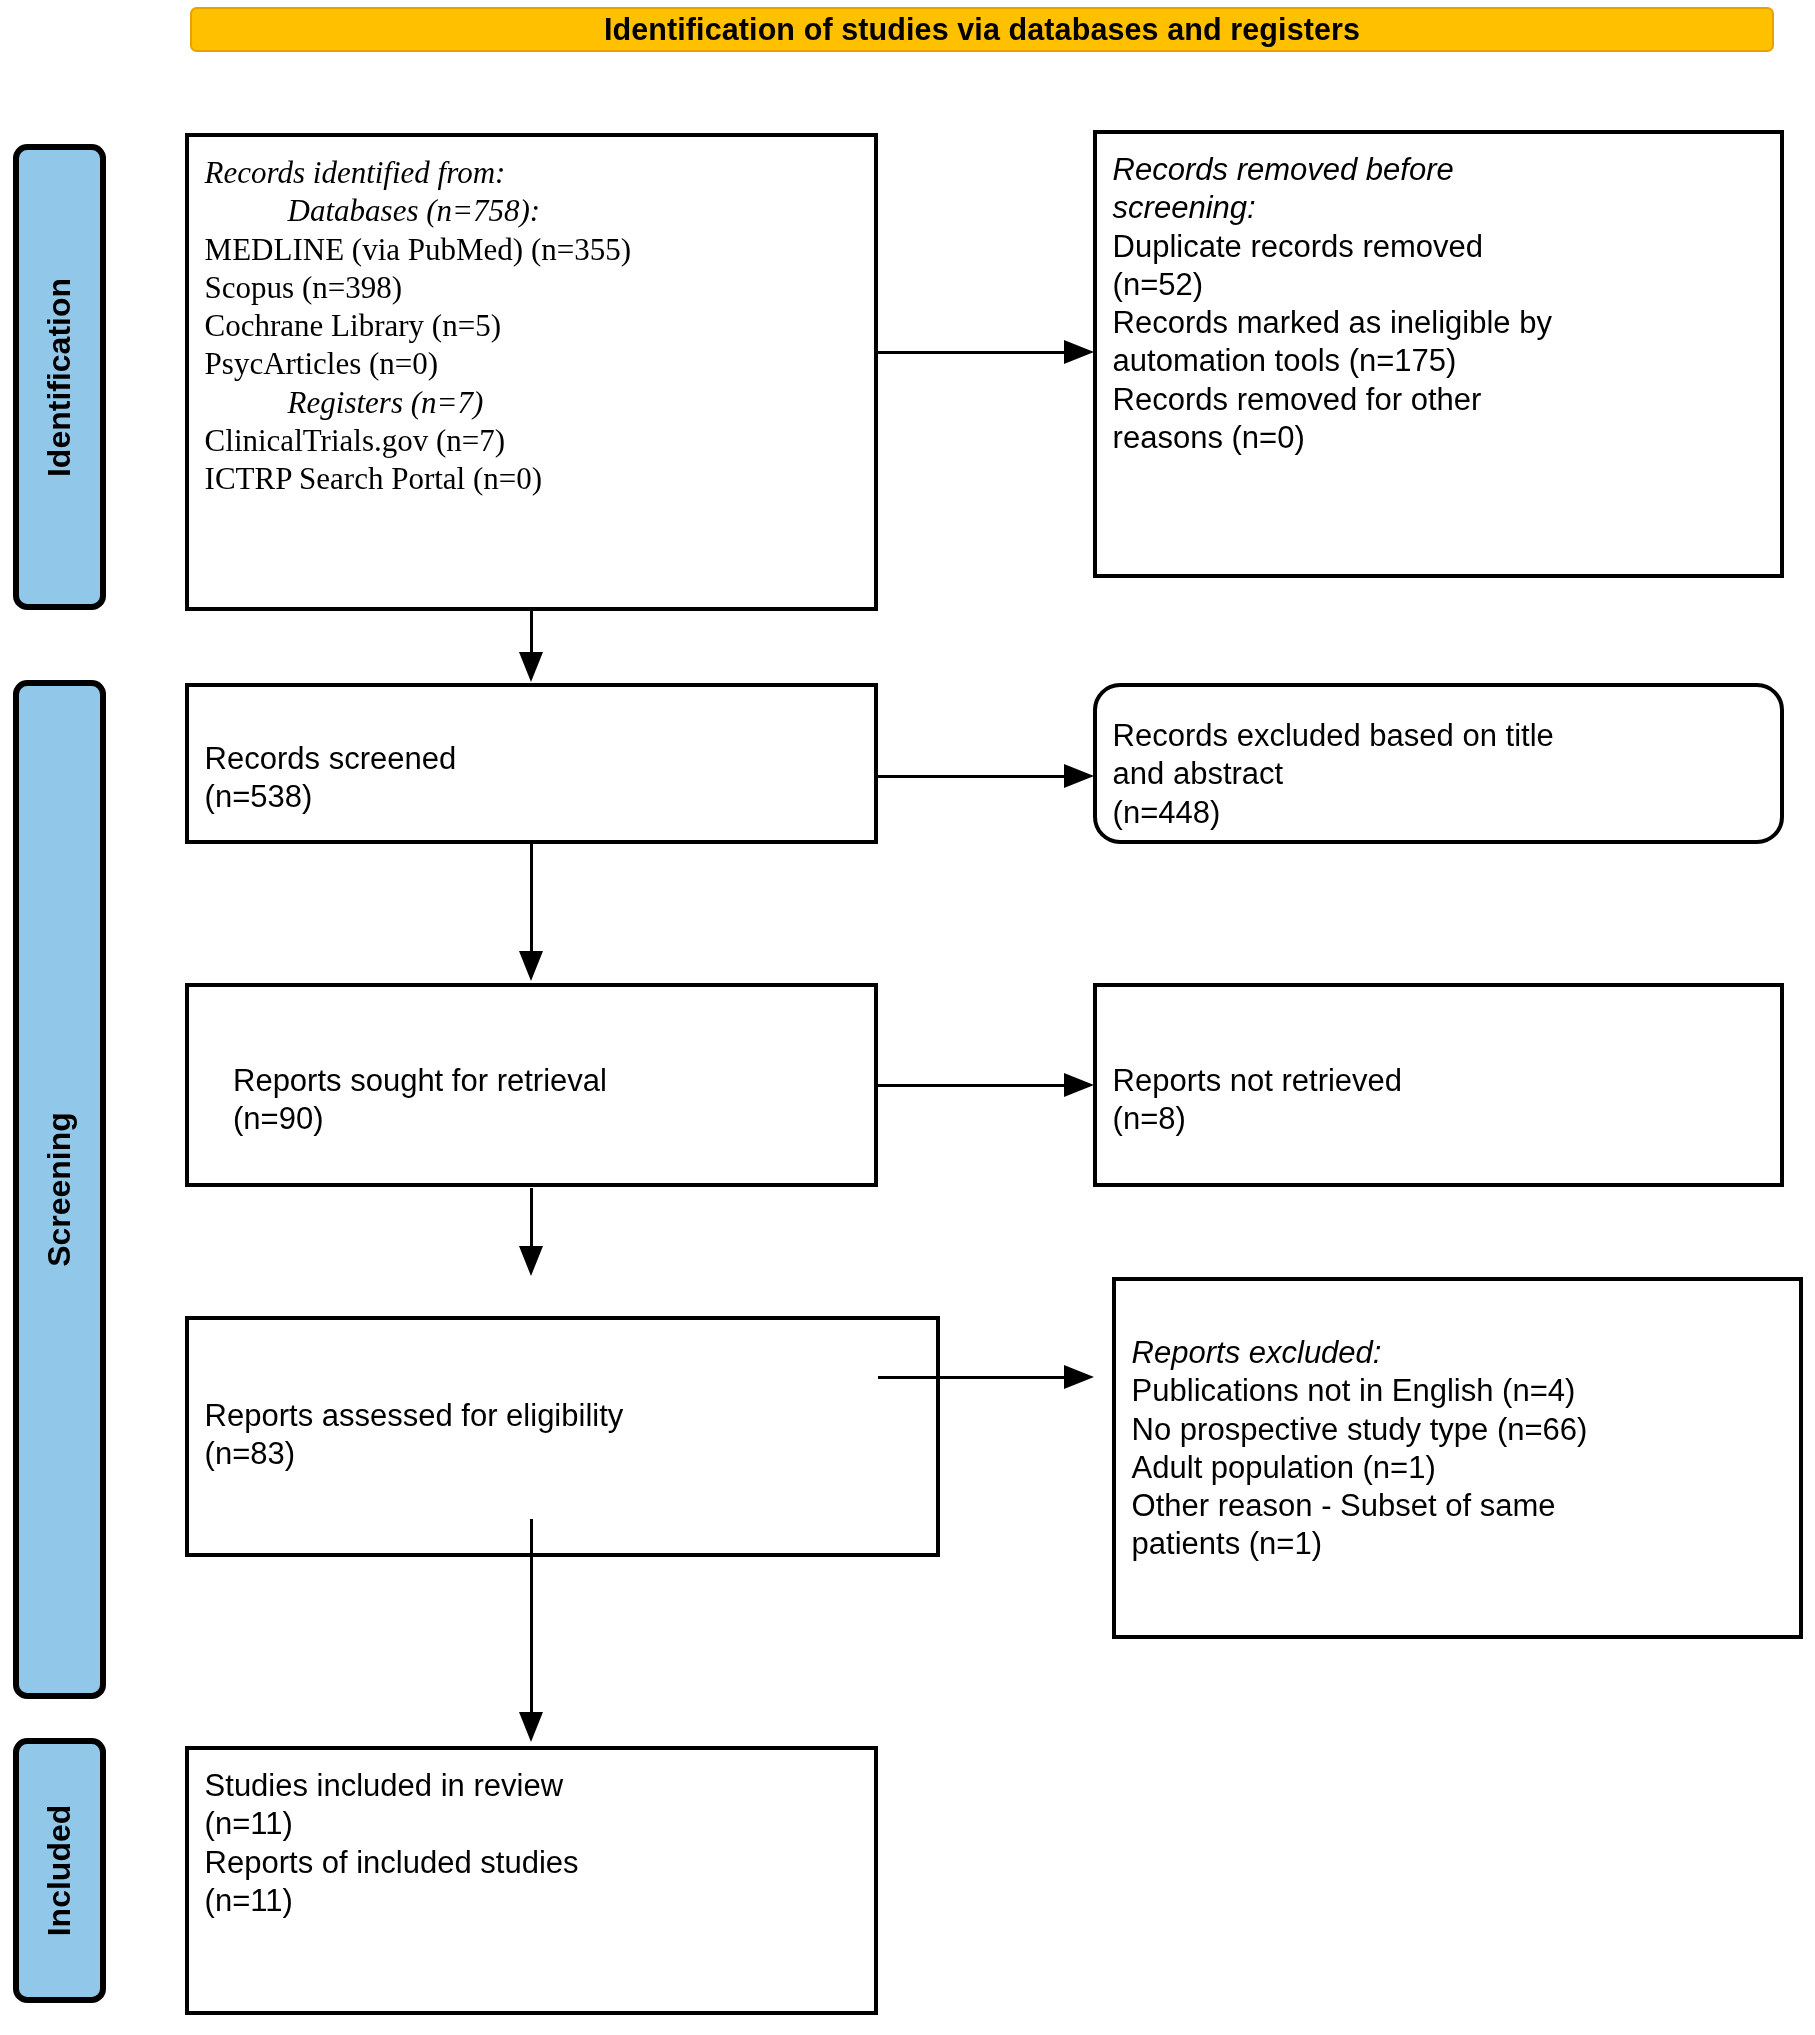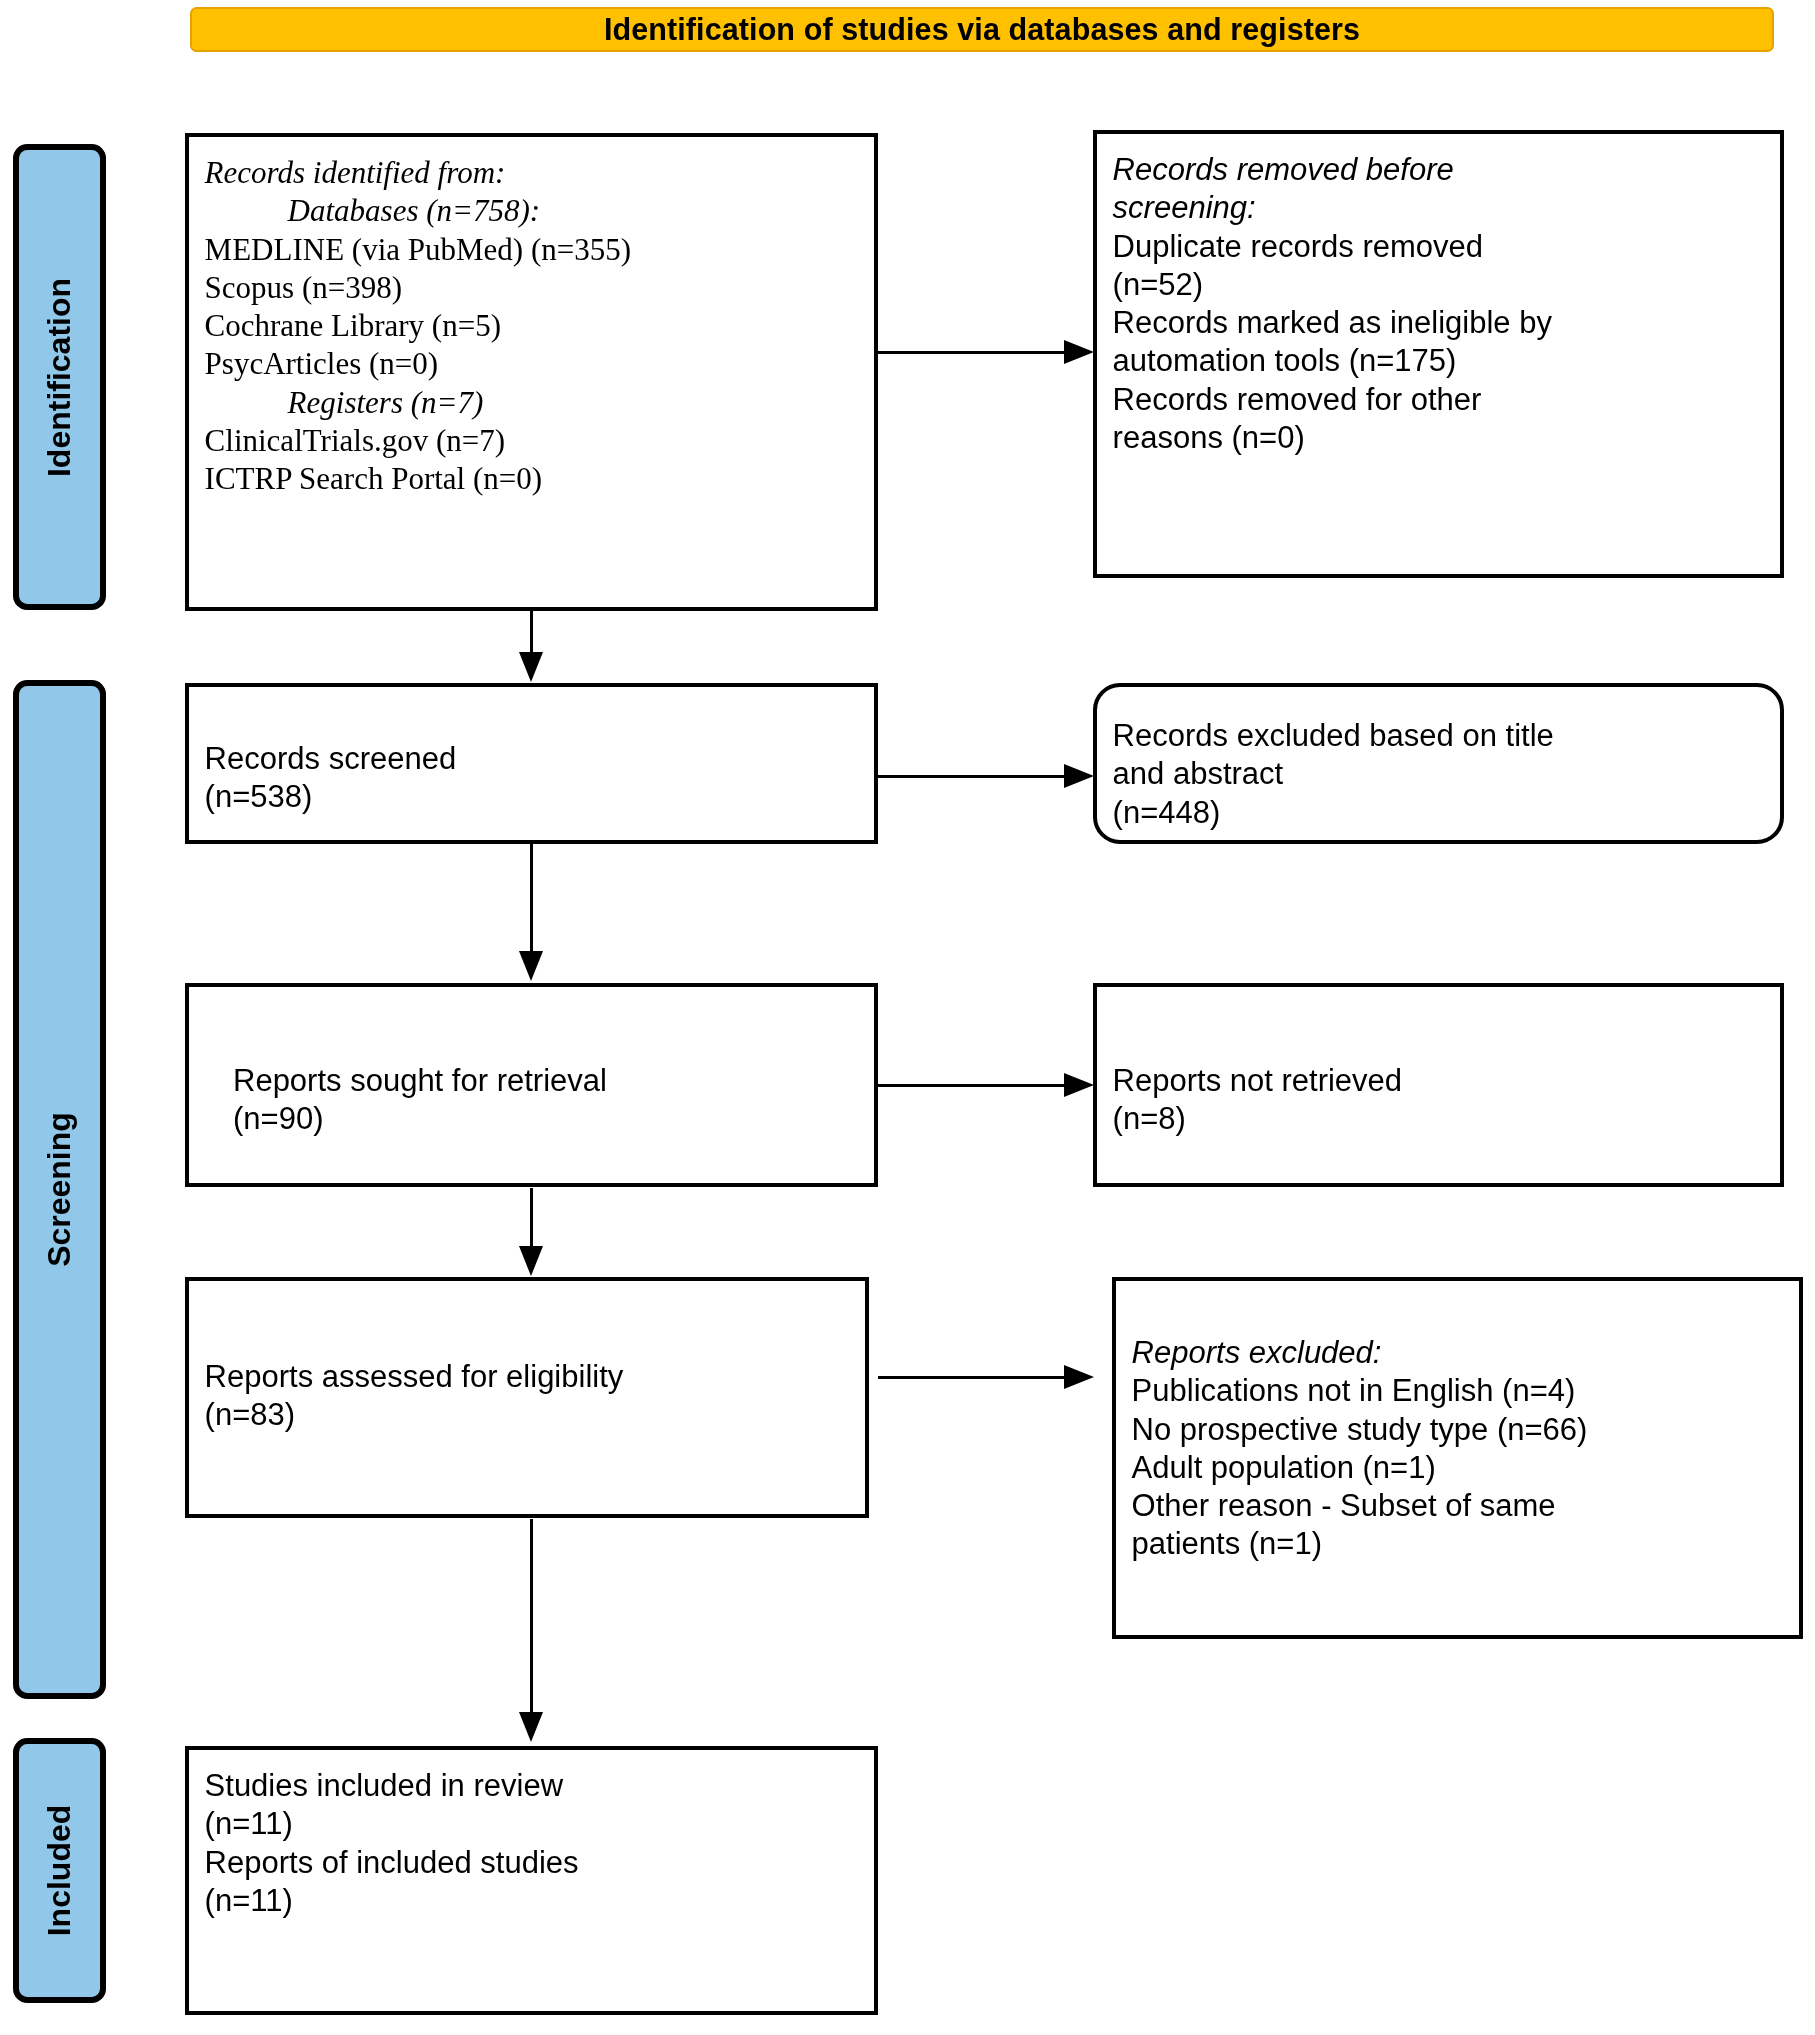--- a/index.html
+++ b/index.html
@@ -185,21 +185,21 @@
     <div class="line">Reports not retrieved</div>
     <div class="line">(n=8)</div>
   </div>
 
   <div class="hline" style="left:878px; top:1084px; width:187px;"></div>
   <div class="arrow-right" style="left:1064px; top:1073px;"></div>
 
   <div class="vline" style="left:530px; top:1188px; width:3.2px; height:60px;"></div>
   <div class="arrow-down" style="left:519px; top:1246px;"></div>
 
-  <div class="flow-box" style="left:185px; top:1277px; width:684px; height:241px; padding-top:77px;">
+  <div class="flow-box" style="left:185px; top:1316px; width:755px; height:241px; padding-top:77px;">
     <div class="line">Reports assessed for eligibility</div>
     <div class="line">(n=83)</div>
   </div>
 
   <div class="flow-box" style="left:1093px; top:1277px; width:691px; height:362px; padding-top:53px;margin-left:19px;">
     <div class="line italic">Reports excluded:</div>
     <div class="line">Publications not in English (n=4)</div>
     <div class="line">No prospective study type (n=66)</div>
     <div class="line">Adult population (n=1)</div>
     <div class="line">Other reason - Subset of same</div>

